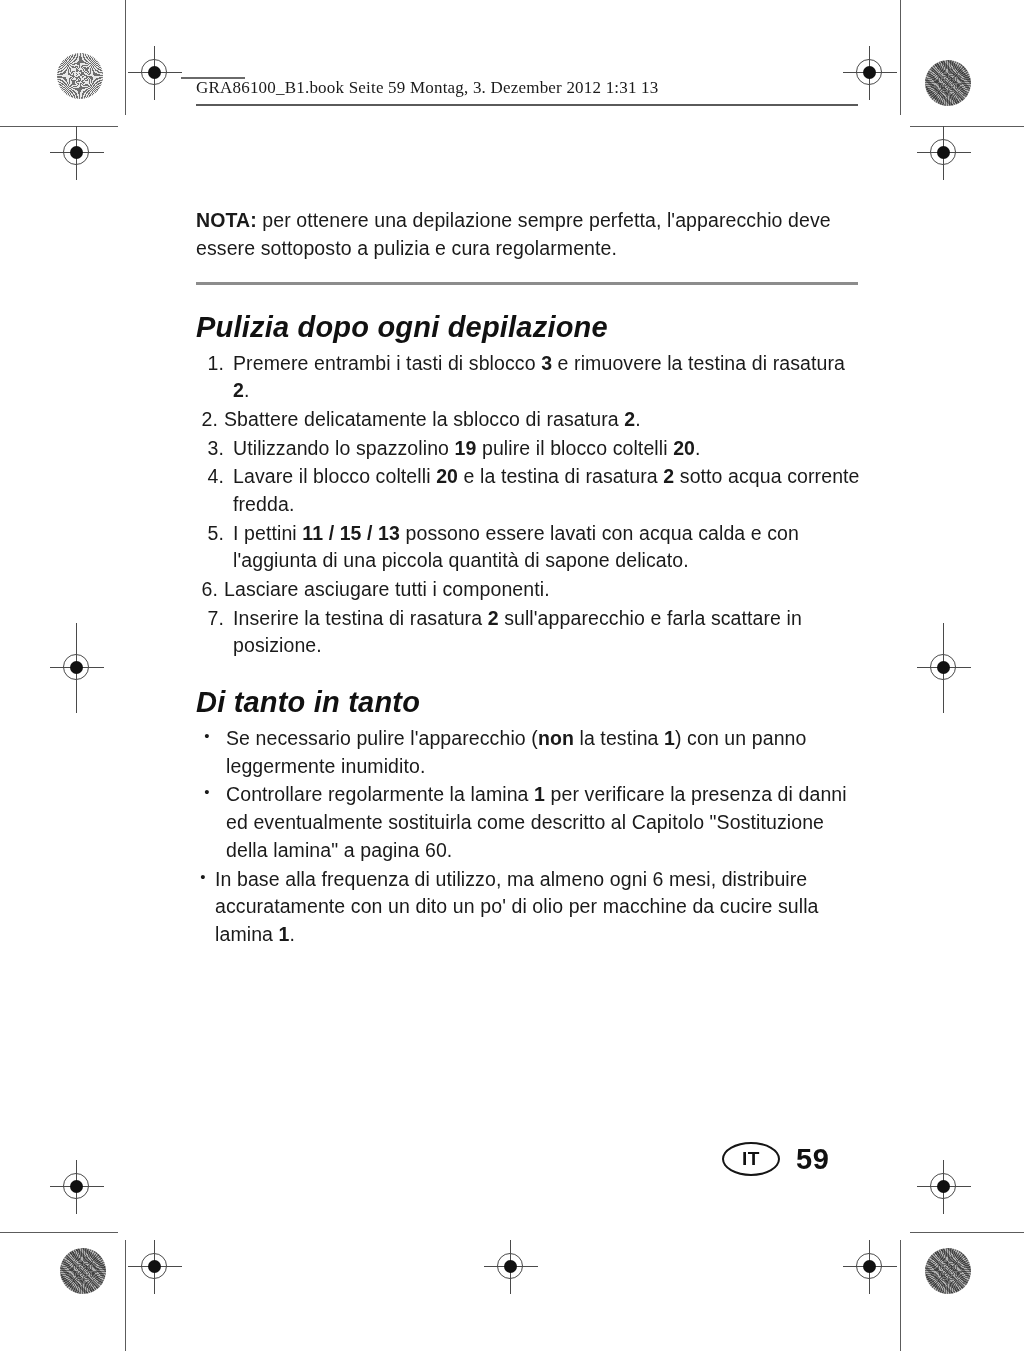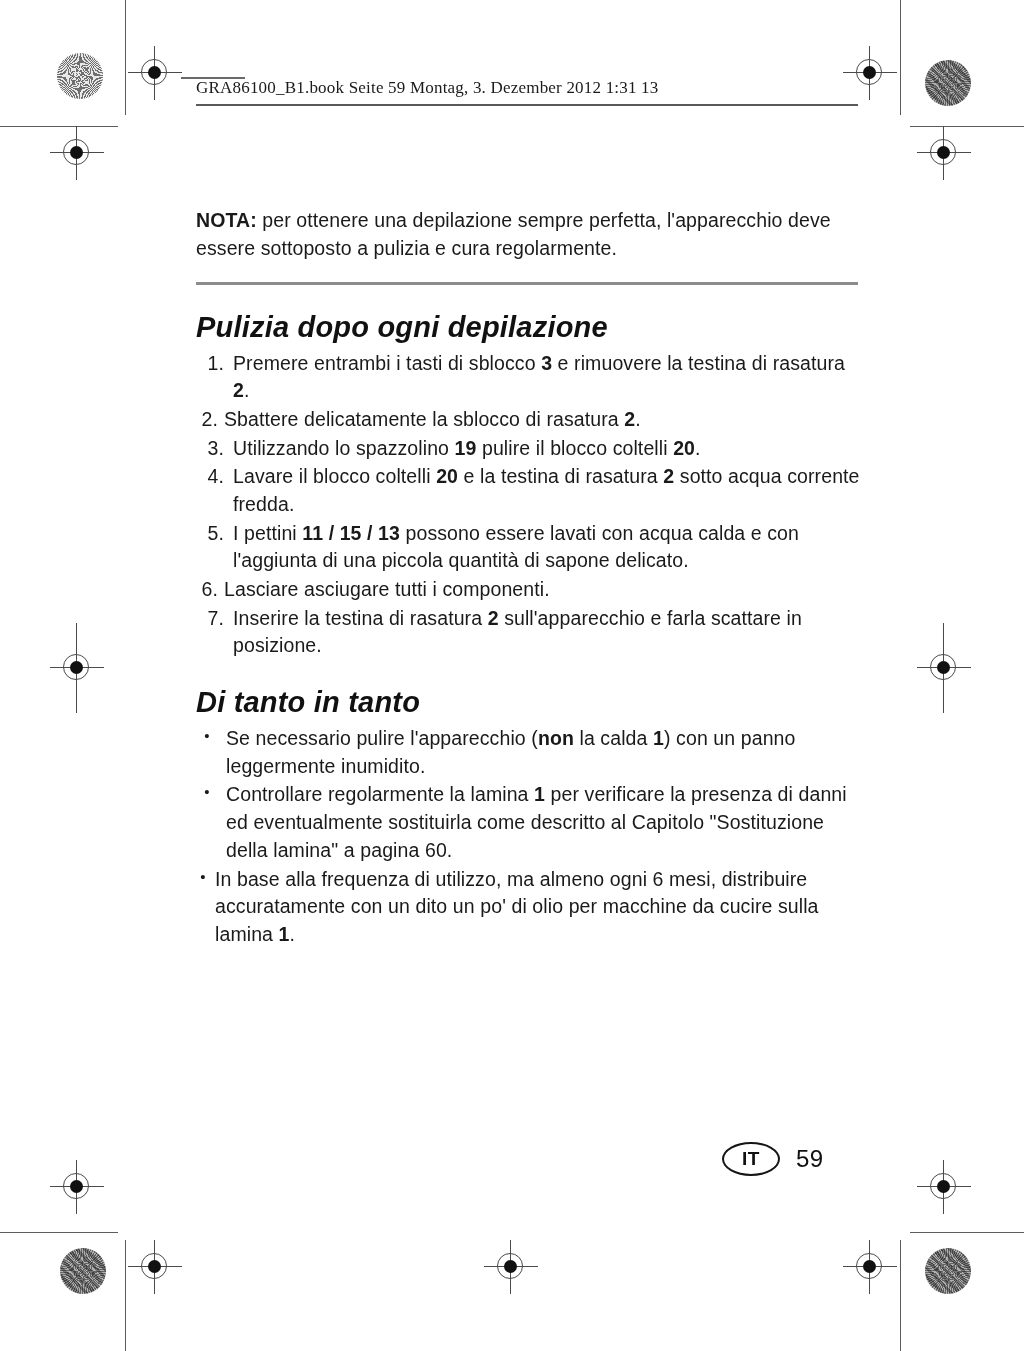--- a/index.html
+++ b/index.html
@@ -179,22 +179,22 @@
     display: flex;
     align-items: center;
     justify-content: center;
     font-size: 19px;
     font-weight: 700;
     letter-spacing: 0.5px;
     color: #111;
     box-sizing: border-box;
   }
   .page-number {
-    font-size: 24px;
-    font-weight: 400;
+    font-size: 29px;
+    font-weight: 700;
     color: #111;
     letter-spacing: 0.5px;
   }
 </style>
 </head>
 <body>
 
 <div class="page">
 
   <div class="trim-line-v" style="left:125px; top:0px; height:115px;"></div>
@@ -320,21 +320,21 @@
           </li>
           <li class="item num">
             <span class="marker">7.</span>
             <span class="text"><span>Inserire la testina di rasatura </span><b>2</b><span> sull'apparecchio e farla scattare in posizione.</span></span>
           </li>
         </ol>
         <h2 class="section second">Di tanto in tanto</h2>
         <ul class="bullets">
           <li class="item bul">
             <span class="marker">•</span>
-            <span class="text"><span>Se necessario pulire l'apparecchio (</span><b>non</b><span> la calda </span><b>1</b><span>) con un panno leggermente inumidito.</span></span>
+            <span class="text"><span>Se necessario pulire l'apparecchio (</span><b>non</b><span> la testina </span><b>1</b><span>) con un panno leggermente inumidito.</span></span>
           </li>
           <li class="item bul">
             <span class="marker">•</span>
             <span class="text"><span>Controllare regolarmente la lamina </span><b>1</b><span> per verificare la presenza di danni ed eventualmente sostituirla come descritto al Capitolo "Sostituzione della lamina" a pagina 60.</span></span>
           </li>
           <li class="item bul tight">
             <span class="marker">•</span>
             <span class="text"><span>In base alla frequenza di utilizzo, ma almeno ogni 6 mesi, distribuire accuratamente con un dito un po' di olio per macchine da cucire sulla lamina </span><b>1</b><span>.</span></span>
           </li>
         </ul>

